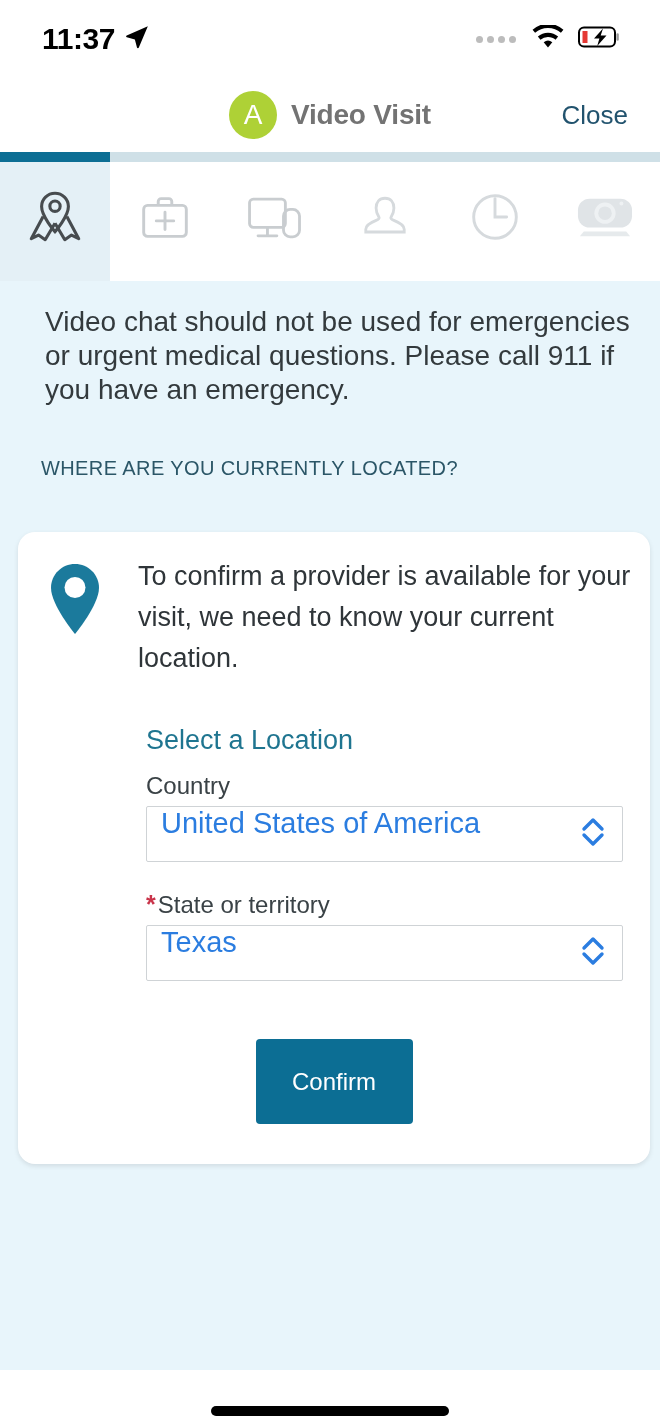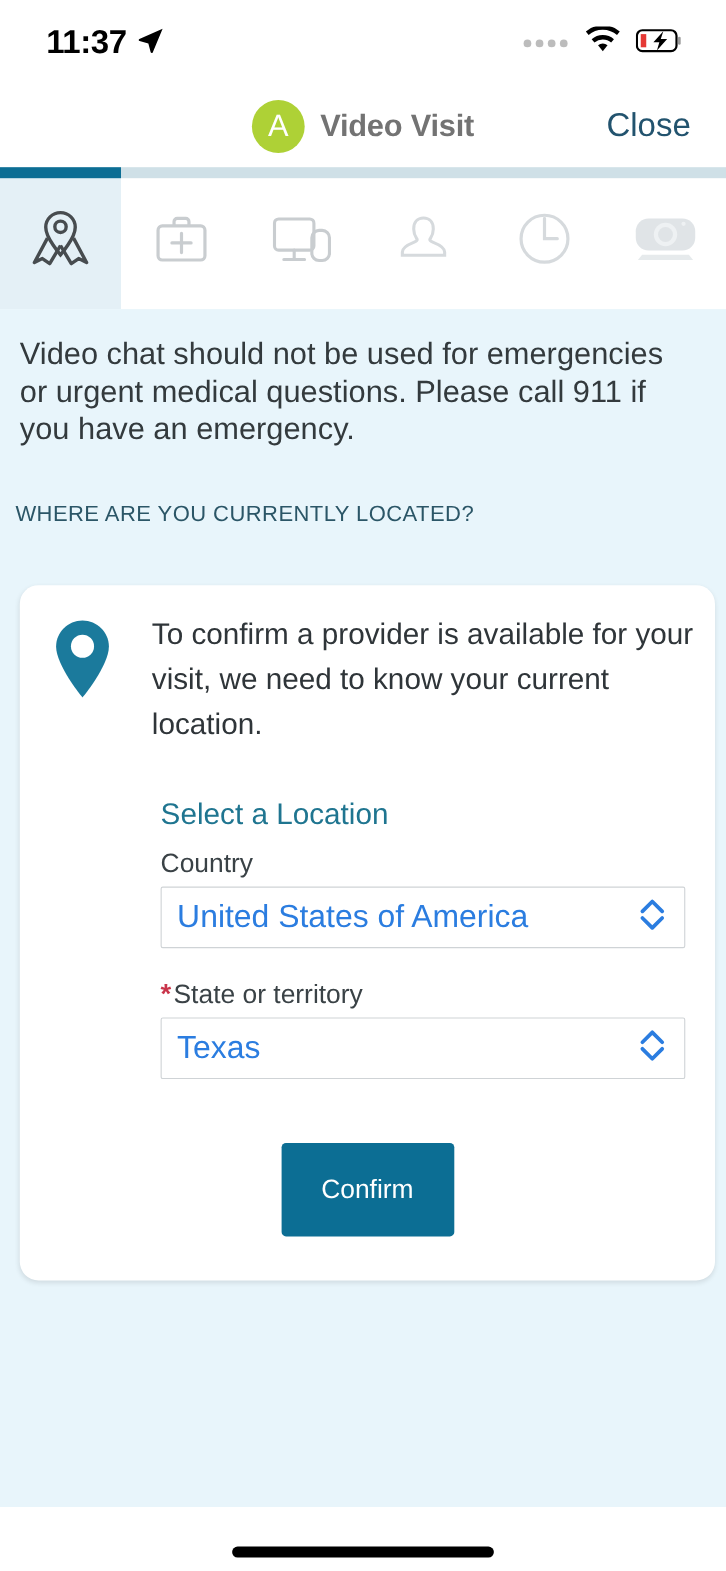--- a/index.html
+++ b/index.html
@@ -34,21 +34,21 @@
   .header-center { display: flex; align-items: center; gap: 14px; }
   .avatar {
     width: 48px; height: 48px; border-radius: 50%;
     background: #aed136;
     display: flex; align-items: center; justify-content: center;
     color: #ffffff; font-size: 28px; font-weight: 400; line-height: 1;
   }
   .header-title { font-size: 28px; font-weight: bold; color: #737373; letter-spacing: -0.2px; }
   .close-btn {
     position: absolute; right: 32px; top: 50%; transform: translateY(-50%);
-    font-size: 30px; color: #22536e; cursor: pointer;
+    font-size: 26px; color: #22536e; cursor: pointer;
   }
 
   
   .tabbar {
     position: absolute; top: 152px; left: 0; width: 660px; height: 129px;
     background: #ffffff; display: flex;
     border-bottom: 2px solid #dfe6ea;
   }
   .tab {
     position: relative; height: 129px;
@@ -58,20 +58,21 @@
   .tab.w-first { width: 110px; background: #e4f0f6; }
   .tab.w-rest { flex: 1; }
   .tab .topbar { position: absolute; top: 0; left: 0; right: 0; height: 10px; background: #cfe0e7; }
   .tab.active .topbar { background: #0c6e94; }
   .tab-icon { display: flex; align-items: center; justify-content: center; }
 
   
   .content {
     position: absolute; top: 281px; left: 0; width: 660px; height: 1089px;
     background: #e8f5fb;
+    padding-left: 27px;
   }
   .warn {
     padding: 24px 26px 0 18px;
     font-size: 28px; line-height: 1.22; color: #333a3d;
   }
   .section-title {
     margin: 50px 0 0 14px;
     font-size: 20px; letter-spacing: 0.4px; color: #2b5667;
   }
 
@@ -87,21 +88,21 @@
 
   .select-label-link {
     margin: 46px 17px 0 128px; font-size: 27px; color: #1f7590; cursor: pointer;
   }
   .field { margin: 16px 0 0 128px; }
   .field-label { font-size: 24px; color: #3a4246; margin-bottom: 6px; }
   .req { color: #c9344a; font-size: 25px; font-weight: bold; margin-right: 2px; }
   .select-box {
     position: relative; width: 477px; height: 56px;
     border: 1px solid #cfd3d6; background: #ffffff; border-radius: 2px;
-    display: flex; align-items: center; cursor: pointer;
+    display: flex; cursor: pointer;
   }
   .select-value { font-size: 29px; color: #2b7de0; padding-left: 14px; }
   .stepper { position: absolute; right: 16px; top: 50%; transform: translateY(-50%); }
 
   .field.spaced { margin-top: 28px; }
 
   .confirm-wrap { display: flex; justify-content: center; margin-top: 58px; }
   .confirm-btn {
     background: #0c6e94; color: #ffffff; border: none; border-radius: 4px;
     width: 157px; height: 85px; font-size: 24px;

